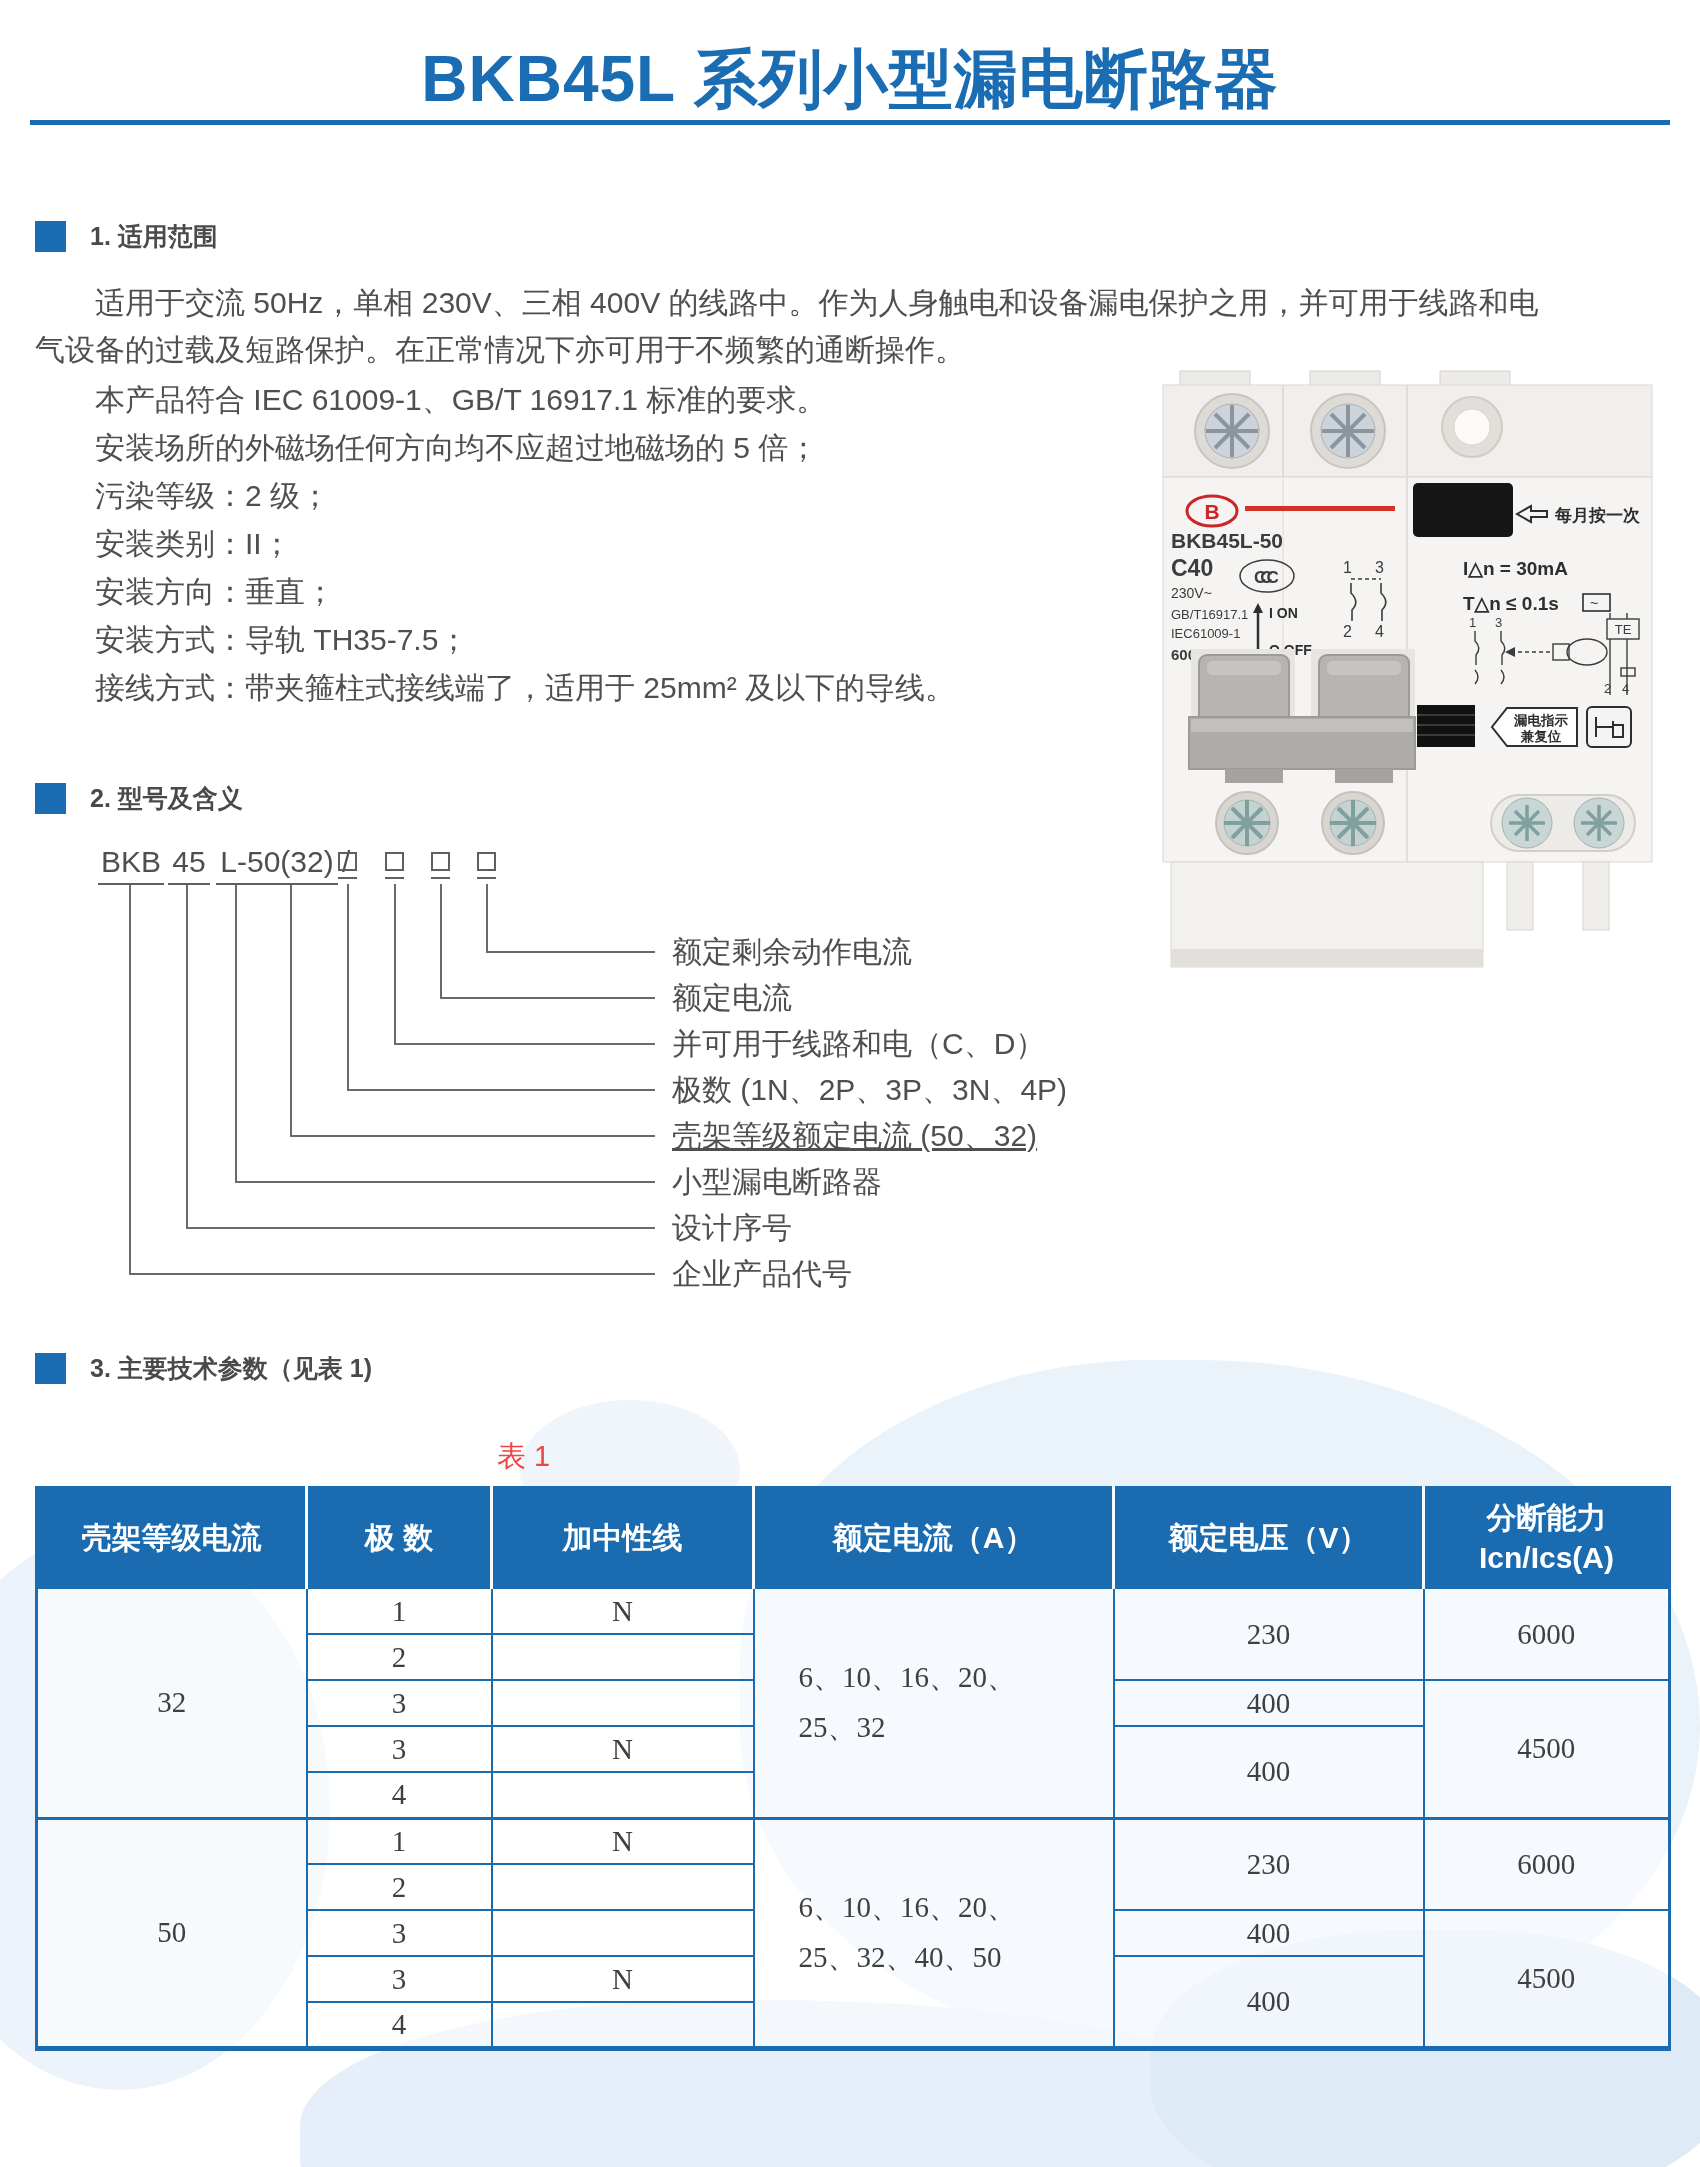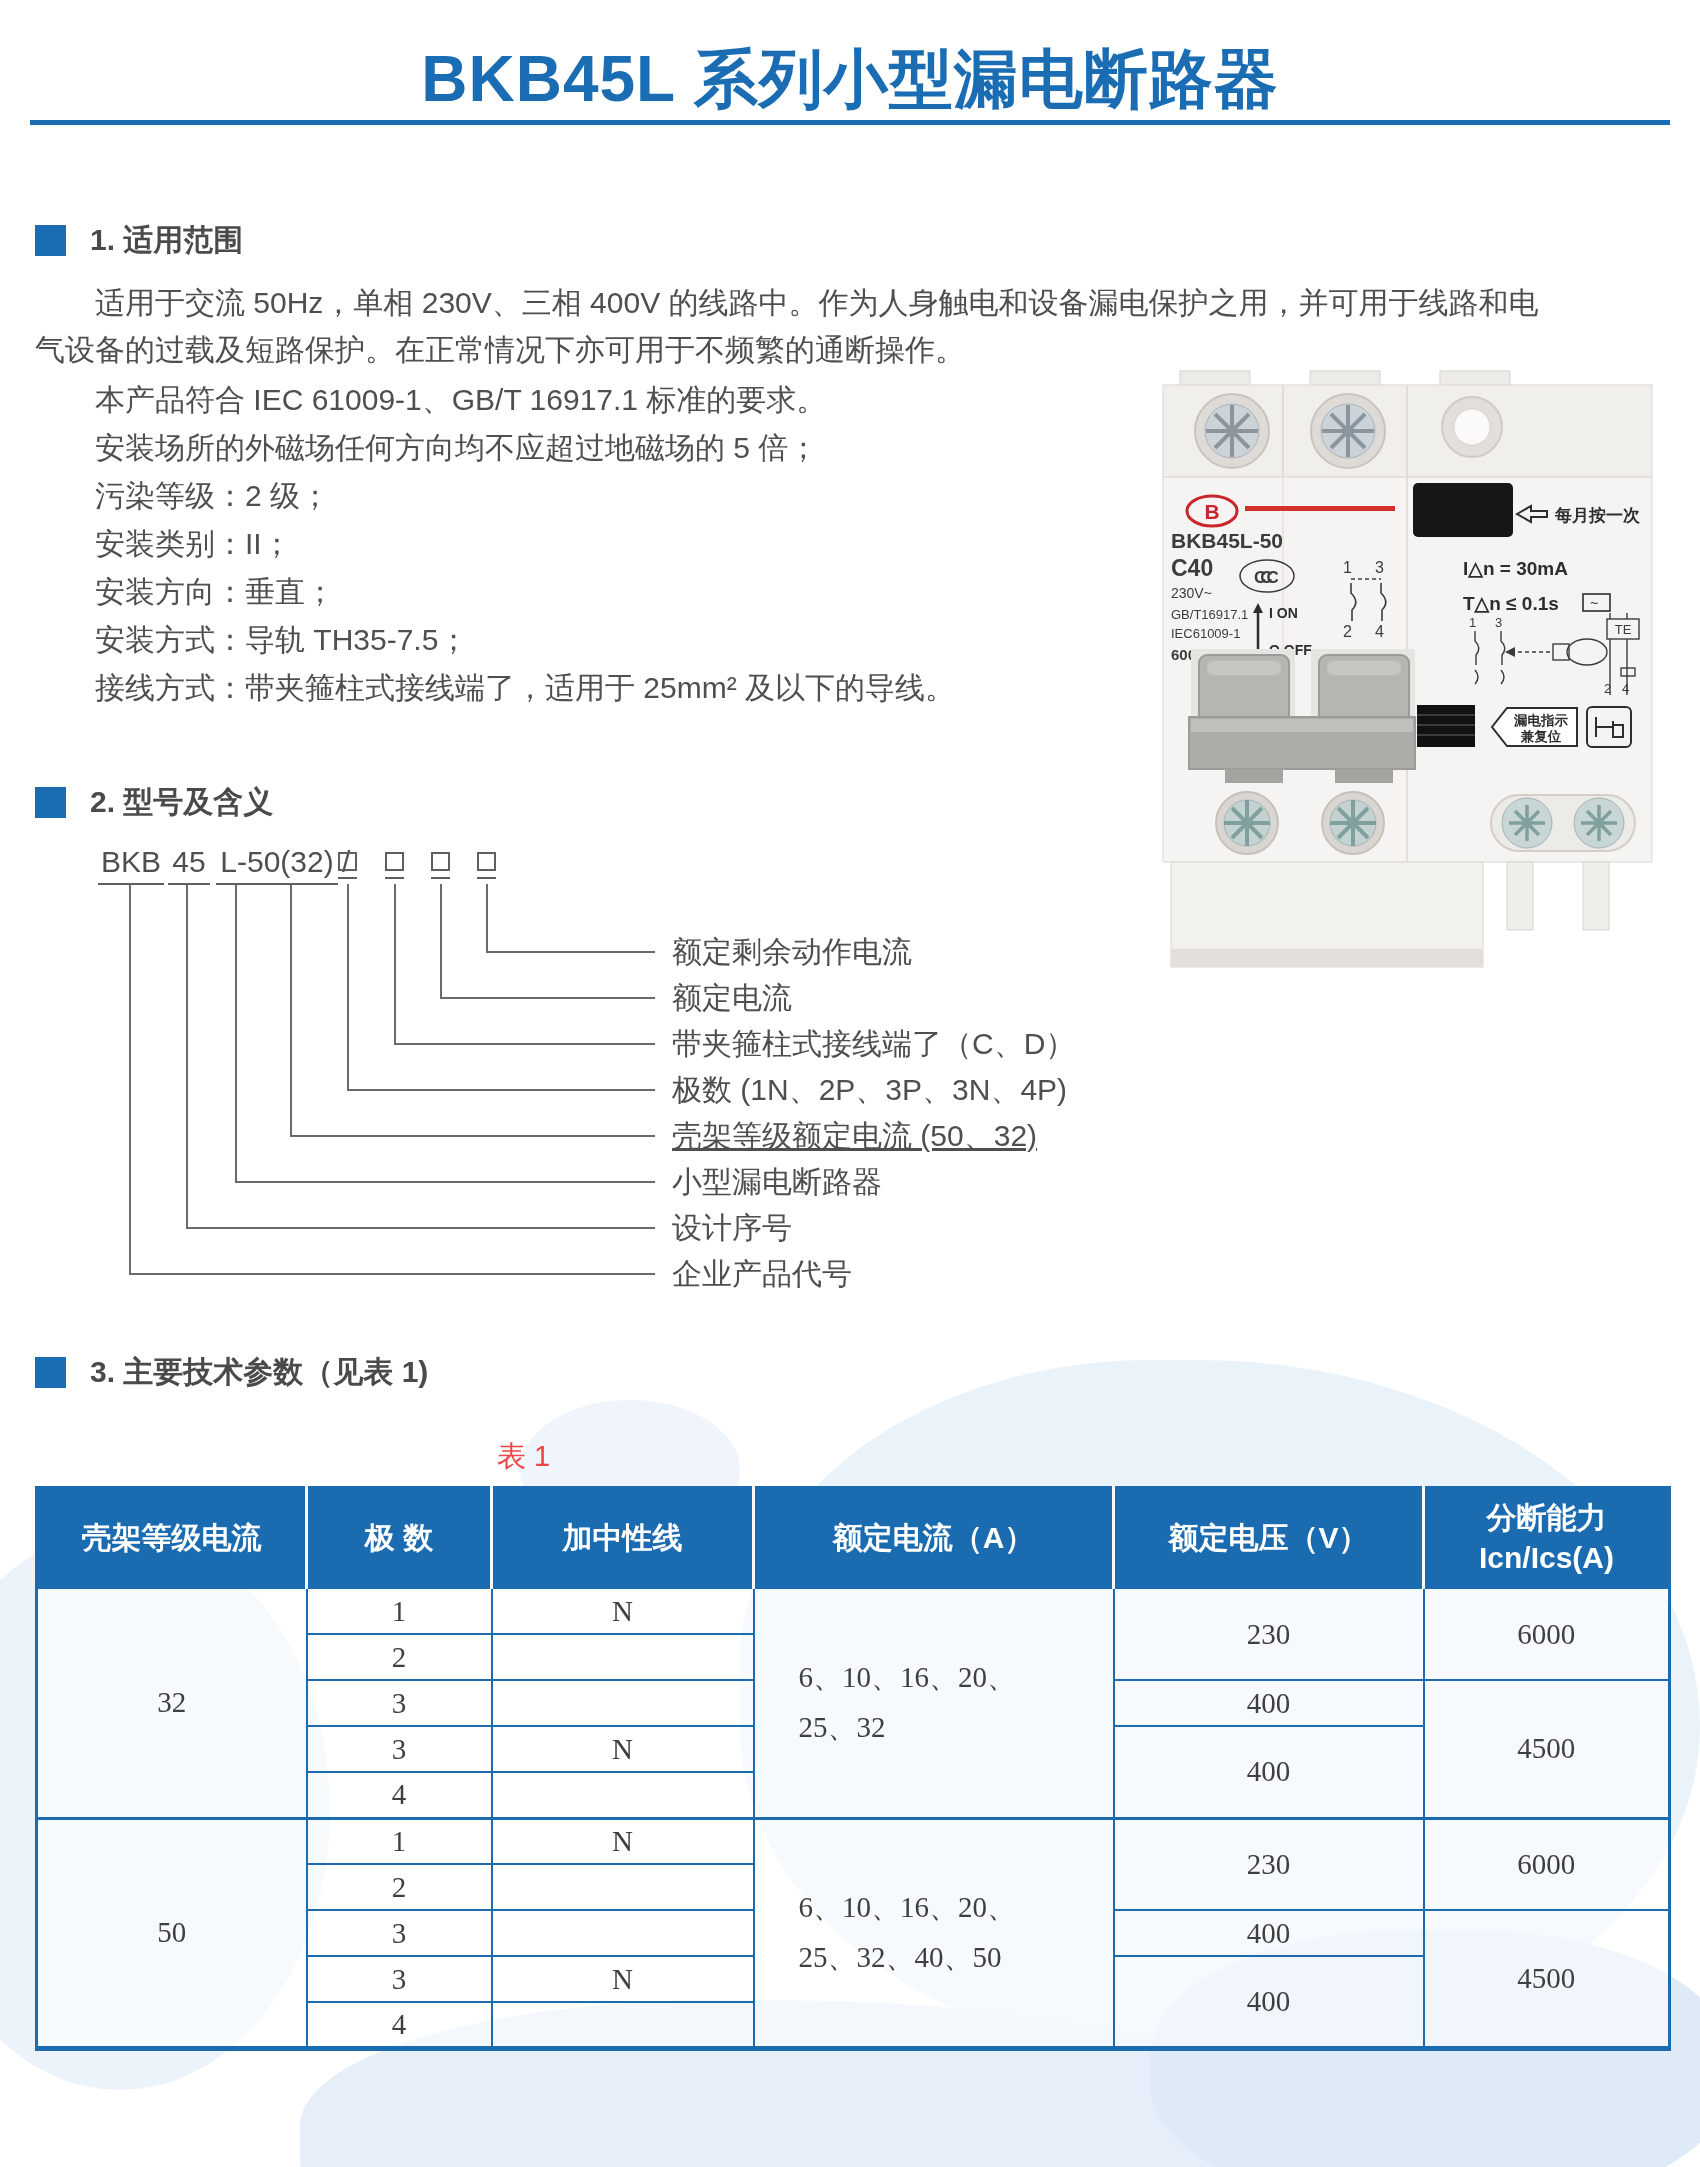--- a/index.html
+++ b/index.html
@@ -6,21 +6,21 @@
   body{width:1700px;height:2167px;position:relative;background:#ffffff;
        font-family:"Liberation Sans", sans-serif;overflow:hidden;color:#4d4d4d;}
   .abs{position:absolute;}
   
   .wm{position:absolute;z-index:0;}
   
   .page-title{left:0;right:0;top:36px;text-align:center;font-size:64px;font-weight:bold;
               color:#1b6db3;letter-spacing:1px;z-index:2;}
   .title-rule{left:30px;top:120px;width:1640px;height:5px;background:#1b6db3;z-index:2;}
   
-  .sec-head{display:flex;align-items:center;gap:24px;font-size:30px;font-weight:bold;color:#4a4a4a;z-index:2;}
+  .sec-head{display:flex;align-items:center;gap:24px;font-size:25px;font-weight:bold;color:#4a4a4a;z-index:2;}
   .sq{width:31px;height:31px;background:#1b6db3;flex:none;}
   
   .para{left:35px;width:1637px;font-size:30px;color:#4f4f4f;z-index:2;}
   .para div{height:47px;line-height:47px;white-space:nowrap;}
   .plist{left:35px;font-size:30px;color:#4f4f4f;z-index:2;}
   .plist div{height:48px;line-height:48px;padding-left:60px;white-space:nowrap;}
   
   .mseg{position:absolute;top:845px;font-size:30px;color:#4f4f4f;border-bottom:2px solid #5f5f5f;
         padding:0 2px 4px 2px;text-align:center;z-index:2;}
   .mslash{position:absolute;top:845px;font-size:30px;color:#4f4f4f;z-index:2;}
@@ -260,21 +260,21 @@
     <path d="M348 884 V1090 H655"></path>
     <path d="M291 884 V1136 H655"></path>
     <path d="M236 884 V1182 H655"></path>
     <path d="M187 884 V1228 H655"></path>
     <path d="M130 884 V1274 H655"></path>
   </g>
 </svg>
 
 <div class="mlabel" style="top:933px;">额定剩余动作电流</div>
 <div class="mlabel" style="top:979px;">额定电流</div>
-<div class="mlabel" style="top:1025px;">带夹箍柱式接线端了（C、D）</div>
+<div class="mlabel" style="top:1025px;">并可用于线路和电（C、D）</div>
 <div class="mlabel" style="top:1071px;">极数 (1N、2P、3P、3N、4P)</div>
 <div class="mlabel" style="top:1117px;text-decoration:underline;">壳架等级额定电流 (50、32)</div>
 <div class="mlabel" style="top:1163px;">小型漏电断路器</div>
 <div class="mlabel" style="top:1209px;">设计序号</div>
 <div class="mlabel" style="top:1255px;">企业产品代号</div>
 
 <div class="abs sec-head" style="left:35px;top:1352px;">
   <span class="sq"></span>
   <span>3. 主要技术参数（见表 1)</span>
 </div>

